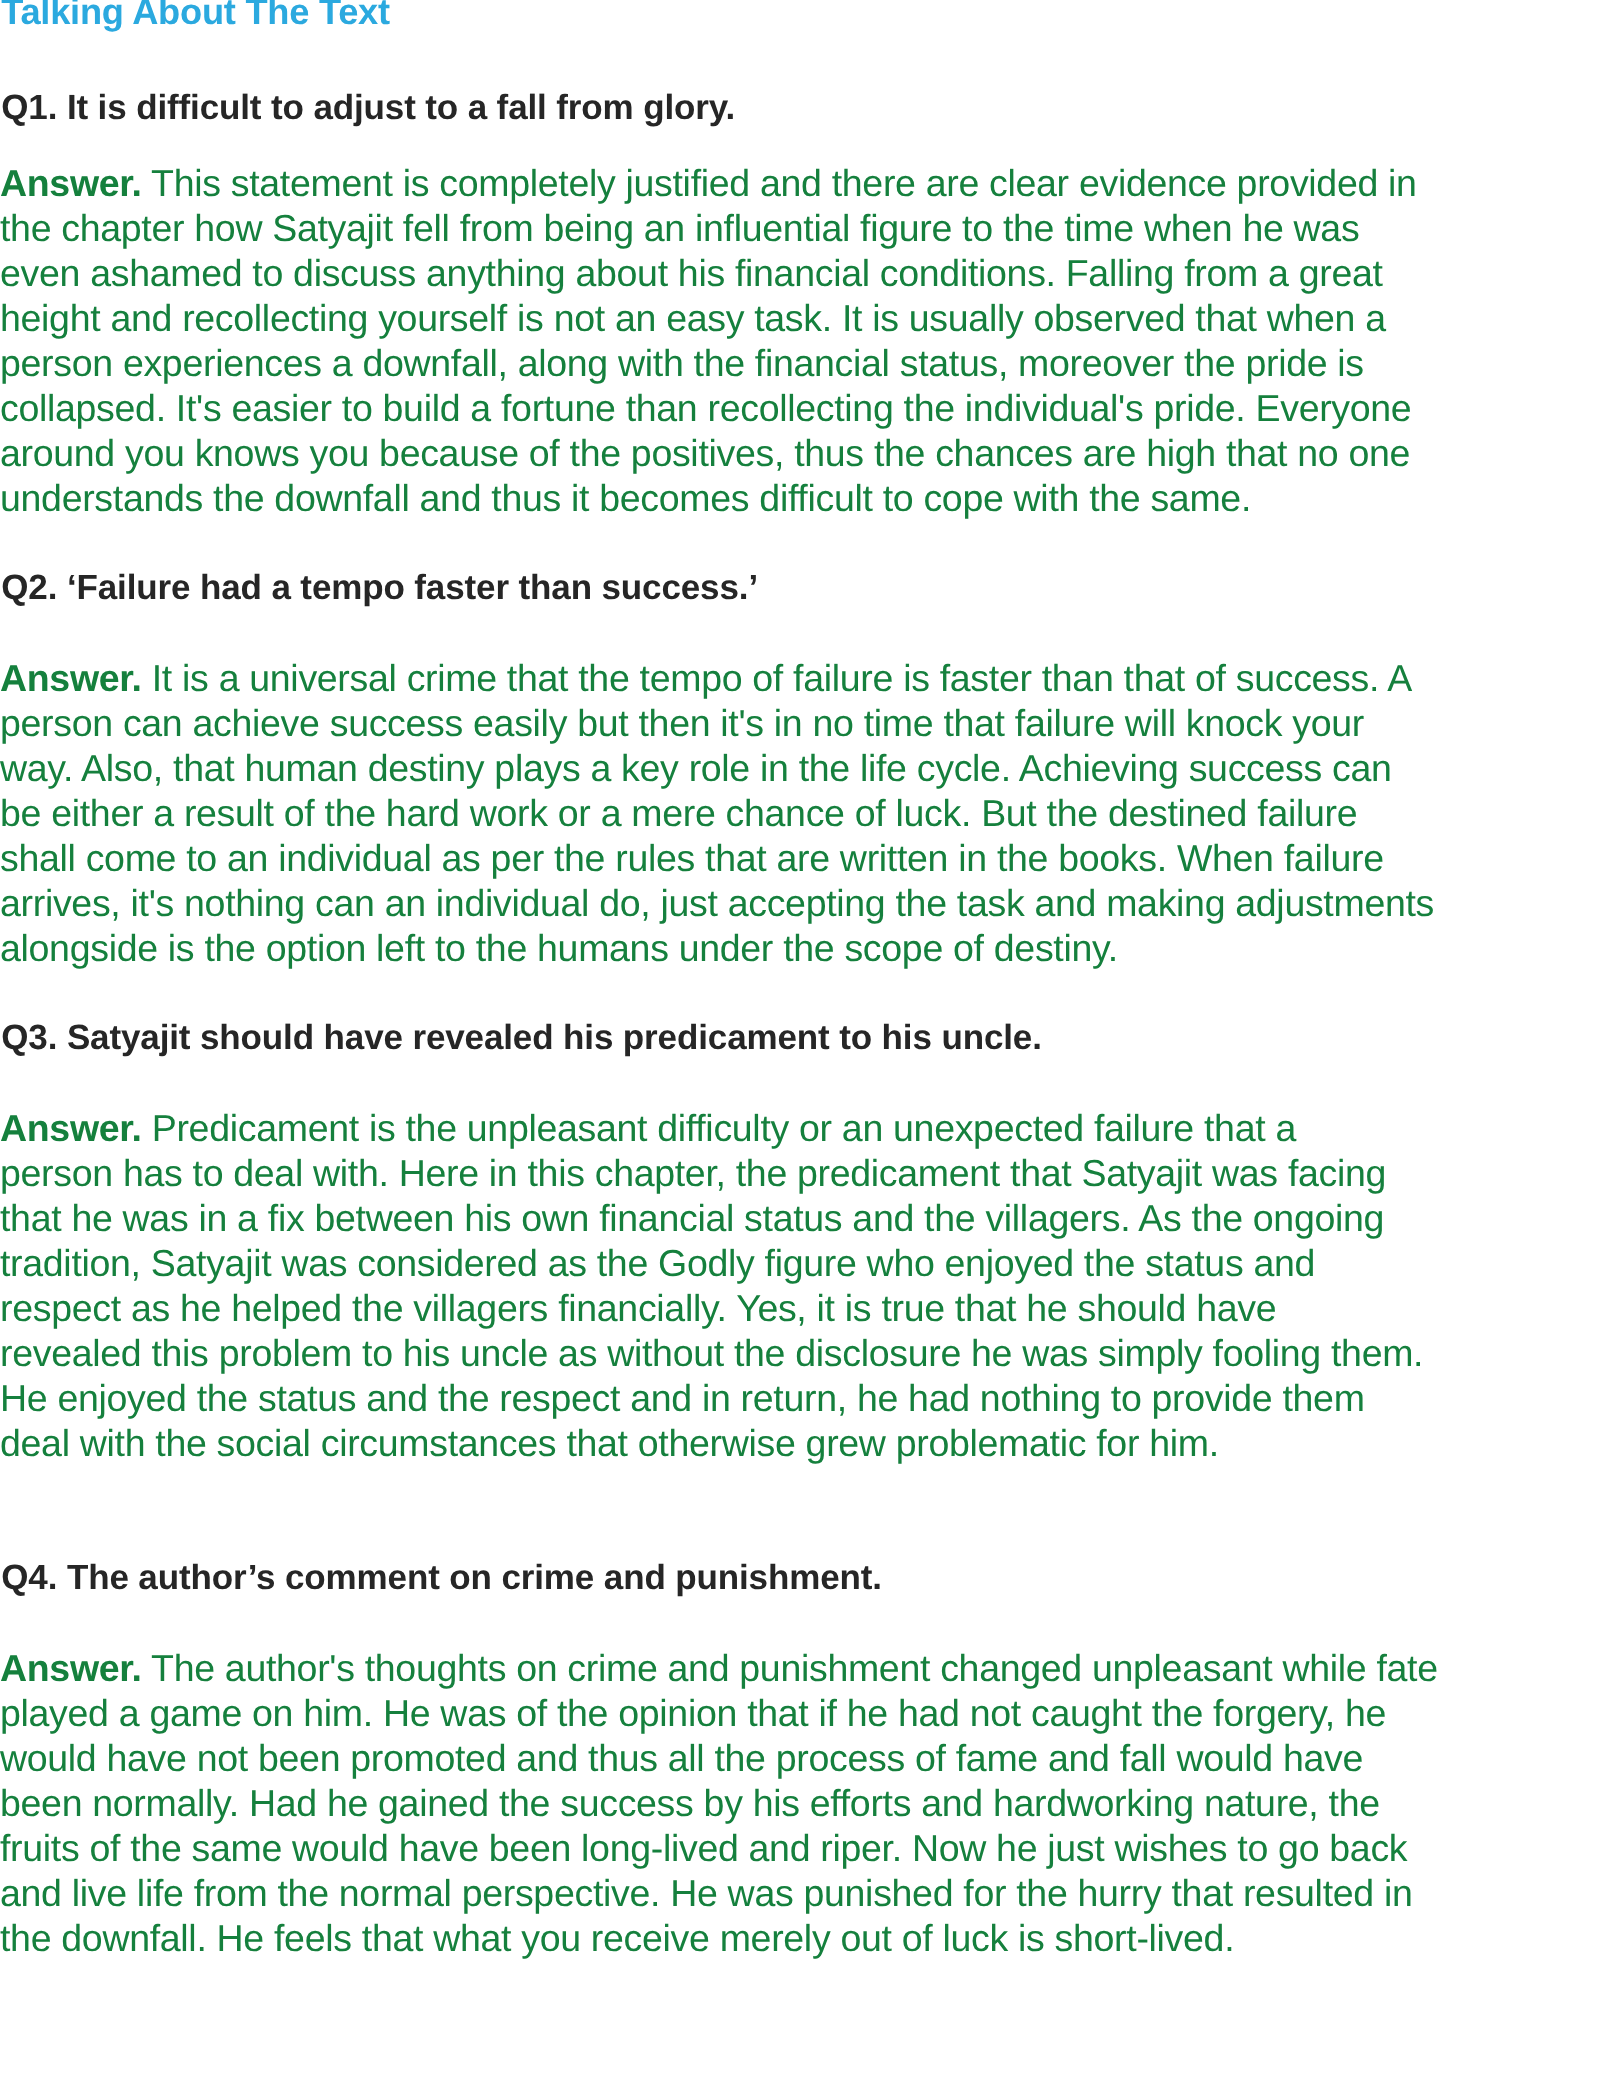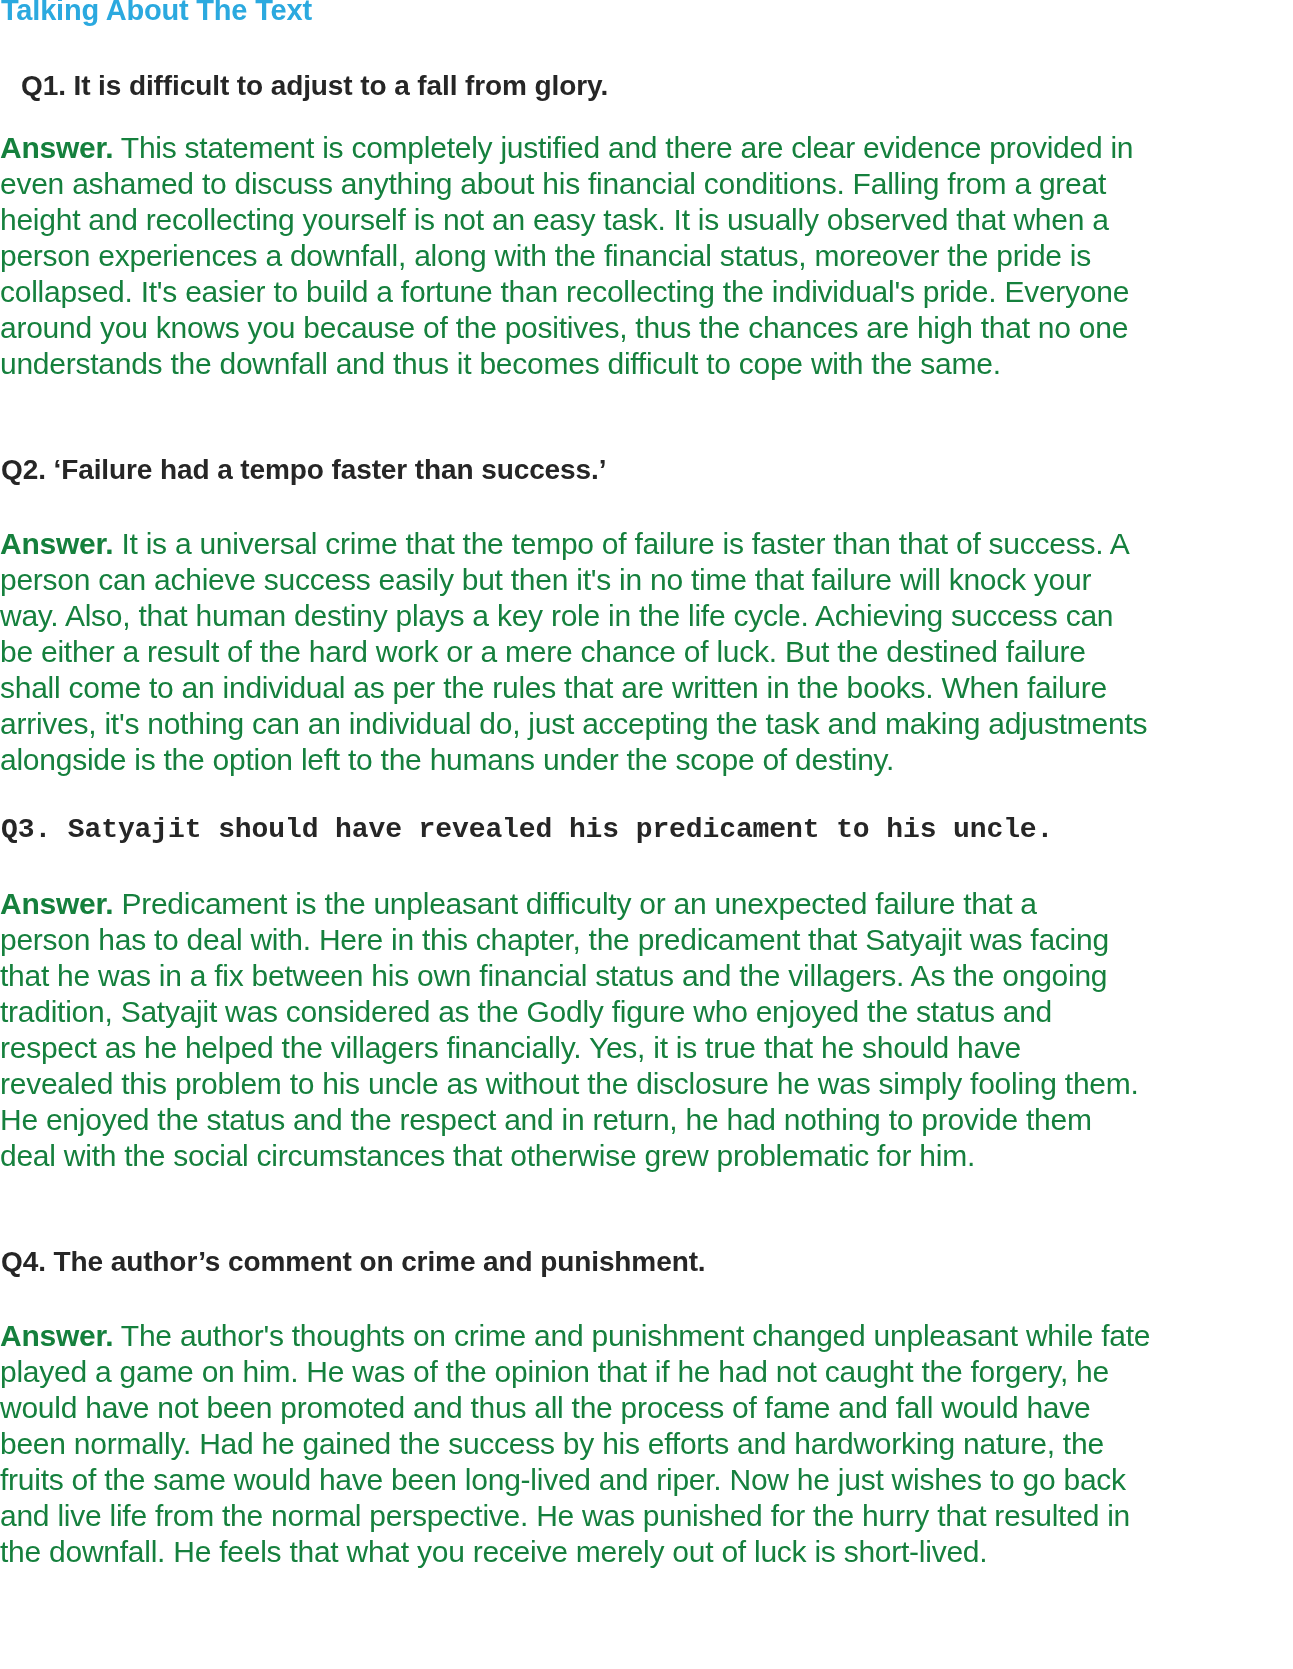--- a/index.html
+++ b/index.html
@@ -60,43 +60,44 @@
     font-weight: bold;
   }
 </style>
 </head>
 <body>
 
 <div class="page">
 
   <div class="title">Talking About The Text</div>
 
-  <div class="question" style="top:70px;margin-left:20px;">Q1. It is difficult to adjust to a fall from glory.</div>
+  <div class="question" style="top:70px;">Q1. It is difficult to adjust to a fall from glory.</div>
   <div class="answer" style="top:130px;">
     <span class="line"><span class="lead">Answer.</span><span> This statement is completely justified and there are clear evidence provided in</span></span>
+    <span class="line">the chapter how Satyajit fell from being an influential figure to the time when he was</span>
     <span class="line">even ashamed to discuss anything about his financial conditions. Falling from a great</span>
     <span class="line">height and recollecting yourself is not an easy task. It is usually observed that when a</span>
     <span class="line">person experiences a downfall, along with the financial status, moreover the pride is</span>
     <span class="line">collapsed. It's easier to build a fortune than recollecting the individual's pride. Everyone</span>
     <span class="line">around you knows you because of the positives, thus the chances are high that no one</span>
     <span class="line">understands the downfall and thus it becomes difficult to cope with the same.</span>
   </div>
 
   <div class="question" style="top:454px;">Q2. ‘Failure had a tempo faster than success.’</div>
   <div class="answer" style="top:526px;">
     <span class="line"><span class="lead">Answer.</span><span> It is a universal crime that the tempo of failure is faster than that of success. A</span></span>
     <span class="line">person can achieve success easily but then it's in no time that failure will knock your</span>
     <span class="line">way. Also, that human destiny plays a key role in the life cycle. Achieving success can</span>
     <span class="line">be either a result of the hard work or a mere chance of luck. But the destined failure</span>
     <span class="line">shall come to an individual as per the rules that are written in the books. When failure</span>
     <span class="line">arrives, it's nothing can an individual do, just accepting the task and making adjustments</span>
     <span class="line">alongside is the option left to the humans under the scope of destiny.</span>
   </div>
 
-  <div class="question" style="top:814px;font-family:Liberation Mono, monospace;">Q3. Satyajit should have revealed his predicament to his uncle.</div>
+  <div class="question" style="top:814px;">Q3. Satyajit should have revealed his predicament to his uncle.</div>
   <div class="answer" style="top:886px;">
     <span class="line"><span class="lead">Answer.</span><span> Predicament is the unpleasant difficulty or an unexpected failure that a</span></span>
     <span class="line">person has to deal with. Here in this chapter, the predicament that Satyajit was facing</span>
     <span class="line">that he was in a fix between his own financial status and the villagers. As the ongoing</span>
     <span class="line">tradition, Satyajit was considered as the Godly figure who enjoyed the status and</span>
     <span class="line">respect as he helped the villagers financially. Yes, it is true that he should have</span>
     <span class="line">revealed this problem to his uncle as without the disclosure he was simply fooling them.</span>
     <span class="line">He enjoyed the status and the respect and in return, he had nothing to provide them</span>
     <span class="line">deal with the social circumstances that otherwise grew problematic for him.</span>
   </div>

